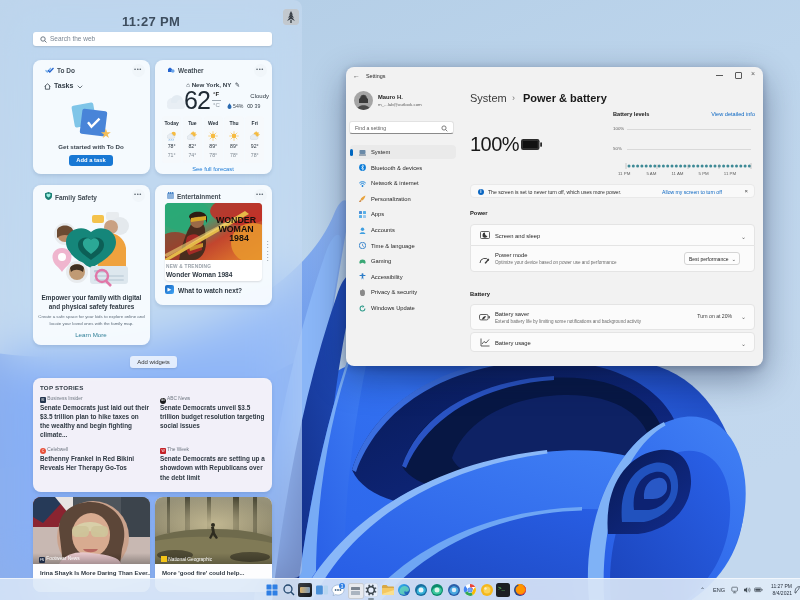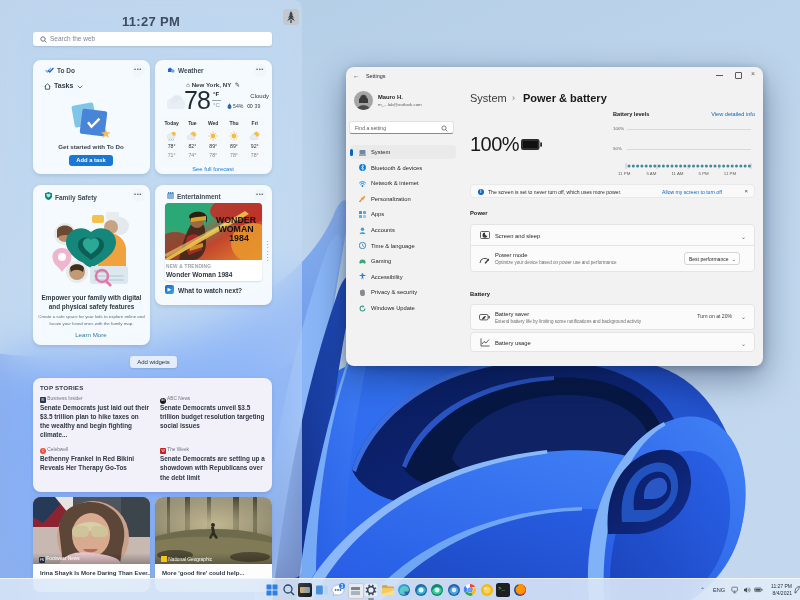--- a/index.html
+++ b/index.html
@@ -159,21 +159,21 @@
           <circle cx="5.8" cy="4" r="1.8" fill="#6aa3e8"></circle>
         </svg>Weather</span>
     <div class="dots">•••</div>
     <div class="abs" style="left:0;top:21px;width:116px;text-align:center;font-size:6.2px;font-weight:bold;color:#323c46;">⌂ New York, NY &nbsp;<span style="font-weight:normal;">✎</span></div>
     <svg class="abs" style="left:9px;top:32px;" width="22" height="18" viewBox="0 0 22 18">
       <circle cx="8" cy="11" r="5" fill="#e8eef4"></circle>
         <circle cx="13" cy="9" r="6" fill="#e3ebf2"></circle>
         <circle cx="17" cy="12" r="4.5" fill="#e8eef4"></circle>
         <rect x="3" y="11" width="18" height="6" rx="3" fill="#e8eef4"></rect>
     </svg>
-    <div class="abs" style="left:29px;top:26px;font-size:25px;color:#1f2a34;letter-spacing:-1px;">78</div>
+    <div class="abs" style="left:29px;top:26px;font-size:25px;color:#1f2a34;letter-spacing:-1px;">62</div>
     <div class="abs" style="left:58px;top:31px;font-size:6px;font-weight:bold;color:#222;">°F</div>
     <div class="abs" style="left:57px;top:39.5px;width:9px;border-top:.5px solid #9aa5af;"></div>
     <div class="abs" style="left:58px;top:42px;font-size:6px;color:#8a949e;">°C</div>
     <div class="abs" style="left:74px;top:33px;width:40px;text-align:right;padding-right:10px;font-size:6px;color:#2a343e;">Cloudy</div>
     <svg class="abs" style="left:72px;top:42.5px;" width="5" height="6" viewBox="0 0 5 6">
         <path d="M2.5,0.3 C3.8,2 4.5,3 4.5,4 a2,2 0 0 1 -4,0 C0.5,3 1.2,2 2.5,0.3Z" fill="#2a6ab0"></path>
       </svg>
     <div class="abs" style="left:78px;top:42.5px;font-size:5.2px;color:#3a444e;">54%</div>
     <svg class="abs" style="left:92px;top:43.5px;" width="6" height="4" viewBox="0 0 6 4">
         <ellipse cx="3" cy="2" rx="2.8" ry="1.8" fill="none" stroke="#3a444e" stroke-width=".6"></ellipse>

